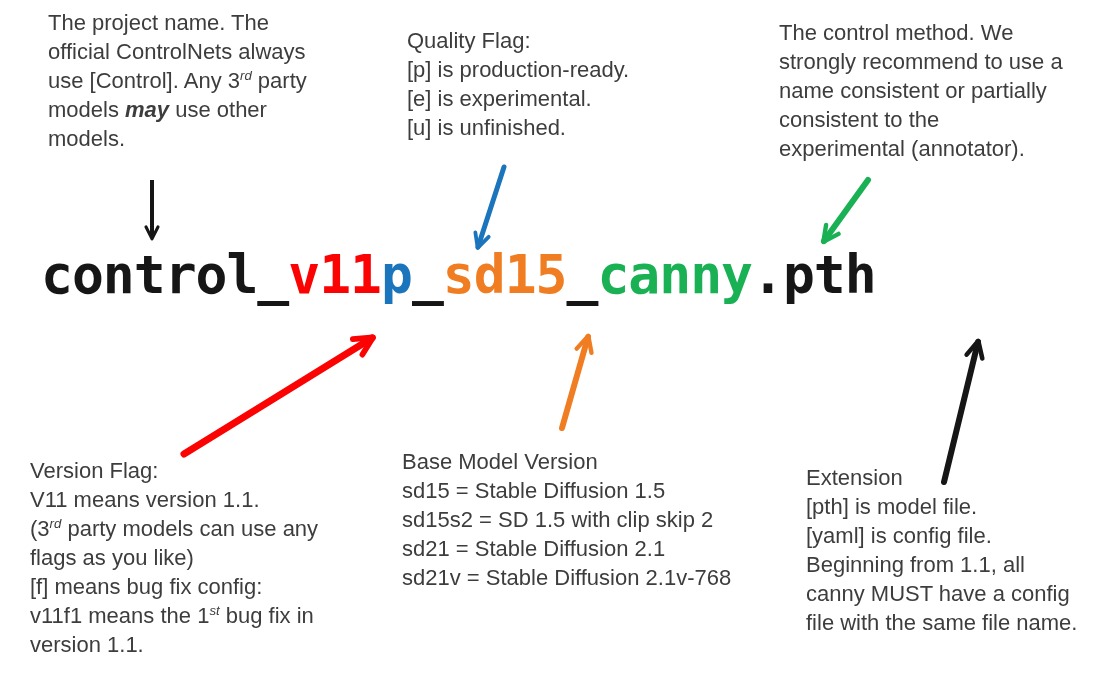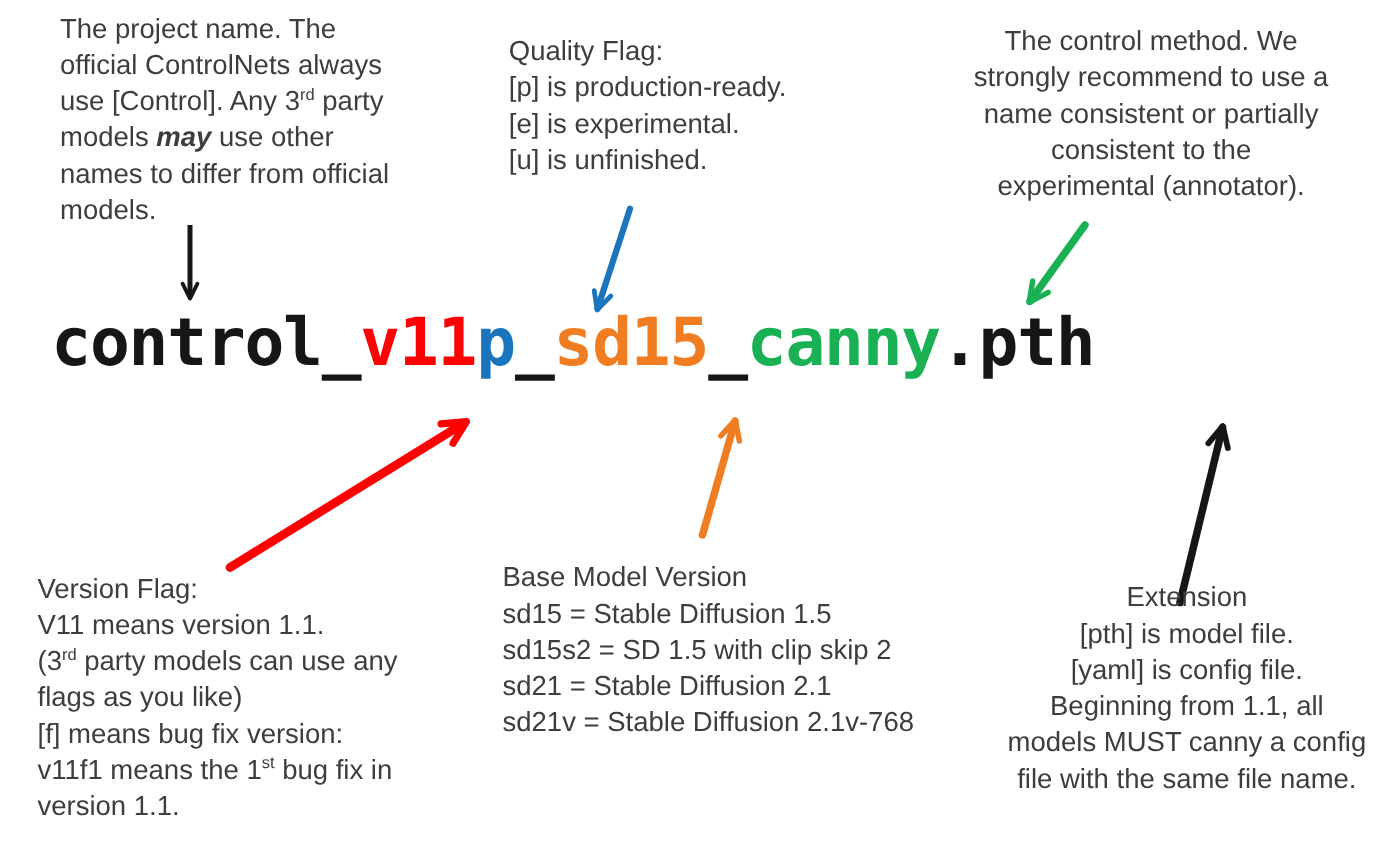--- a/index.html
+++ b/index.html
@@ -9,21 +9,21 @@
     font-family:"Liberation Sans",sans-serif;
   }
   .note{
     position:absolute;
     color:#3d3d3d;
     font-size:22px;
     line-height:29px;
     white-space:nowrap;
   }
   .note .bi{font-weight:bold;font-style:italic;text-align:right;}
-  .note sup{font-size:0.60em;line-height:0;vertical-align:super;}
+  .note sup{font-size:0.60em;line-height:0;vertical-align:super;font-style:italic;}
   .filename{
     position:absolute;
     left:41px;top:247px;
     font-family:"DejaVu Sans Mono","Liberation Mono",monospace;
     font-weight:bold;
     font-size:53px;
     line-height:1.05;
     white-space:nowrap;
     letter-spacing:-1px;
   }
@@ -62,59 +62,58 @@
   <line x1="184" y1="454" x2="372" y2="338" stroke-width="7" stroke-linecap="round" marker-end="url(#mRed)" stroke="#fa0302"></line>
   <line x1="562" y1="428" x2="588" y2="337" stroke-width="6" stroke-linecap="round" marker-end="url(#mOrange)" stroke="#f07d22"></line>
   <line x1="944" y1="482" x2="978" y2="342" stroke-width="6" stroke-linecap="round" marker-end="url(#mBlackBig)" stroke="#161616"></line>
 </svg>
 
 <div class="note" style="left:48px;top:8px;">
     <div><span>The project name. The</span></div>
     <div><span>official ControlNets always</span></div>
     <div><span>use [Control]. Any 3</span><sup>rd</sup><span> party</span></div>
     <div><span>models </span><span class="bi">may</span><span> use other</span></div>
-    <div><span>names to differ from official</span></div>
     <div><span>models.</span></div>
   </div>
 
 <div class="note" style="left:407px;top:26px;">
     <div><span>Quality Flag:</span></div>
     <div><span>[p] is production-ready.</span></div>
     <div><span>[e] is experimental.</span></div>
     <div><span>[u] is unfinished.</span></div>
   </div>
 
-<div class="note" style="left:779px;top:18px;text-align:center;">
+<div class="note" style="left:779px;top:18px;">
     <div><span>The control method. We</span></div>
     <div><span>strongly recommend to use a</span></div>
     <div><span>name consistent or partially</span></div>
     <div><span>consistent to the</span></div>
     <div><span>experimental (annotator).</span></div>
   </div>
 
 <div class="filename"><span style="color: rgb(22, 22, 22);">control_</span><span style="color: rgb(250, 3, 2);">v11</span><span style="color: rgb(27, 117, 188);">p</span><span style="color: rgb(22, 22, 22);">_</span><span style="color: rgb(240, 125, 34);">sd15</span><span style="color: rgb(22, 22, 22);">_</span><span style="color: rgb(26, 177, 85);">canny</span><span style="color: rgb(22, 22, 22);">.pth</span></div>
 
 <div class="note" style="left:30px;top:456px;">
     <div><span>Version Flag:</span></div>
     <div><span>V11 means version 1.1.</span></div>
     <div><span>(3</span><sup>rd</sup><span> party models can use any</span></div>
     <div><span>flags as you like)</span></div>
-    <div><span>[f] means bug fix version:</span></div>
+    <div><span>[f] means bug fix config:</span></div>
     <div><span>v11f1 means the 1</span><sup>st</sup><span> bug fix in</span></div>
     <div><span>version 1.1.</span></div>
   </div>
 
 <div class="note" style="left:402px;top:447px;">
     <div><span>Base Model Version</span></div>
     <div><span>sd15 = Stable Diffusion 1.5</span></div>
     <div><span>sd15s2 = SD 1.5 with clip skip 2</span></div>
     <div><span>sd21 = Stable Diffusion 2.1</span></div>
     <div><span>sd21v = Stable Diffusion 2.1v-768</span></div>
   </div>
 
-<div class="note" style="left:806px;top:463px;text-align:center;">
+<div class="note" style="left:806px;top:463px;">
     <div><span>Extension</span></div>
     <div><span>[pth] is model file.</span></div>
     <div><span>[yaml] is config file.</span></div>
     <div><span>Beginning from 1.1, all</span></div>
-    <div><span>models MUST canny a config</span></div>
+    <div><span>canny MUST have a config</span></div>
     <div><span>file with the same file name.</span></div>
   </div>
 
 </body></html>

